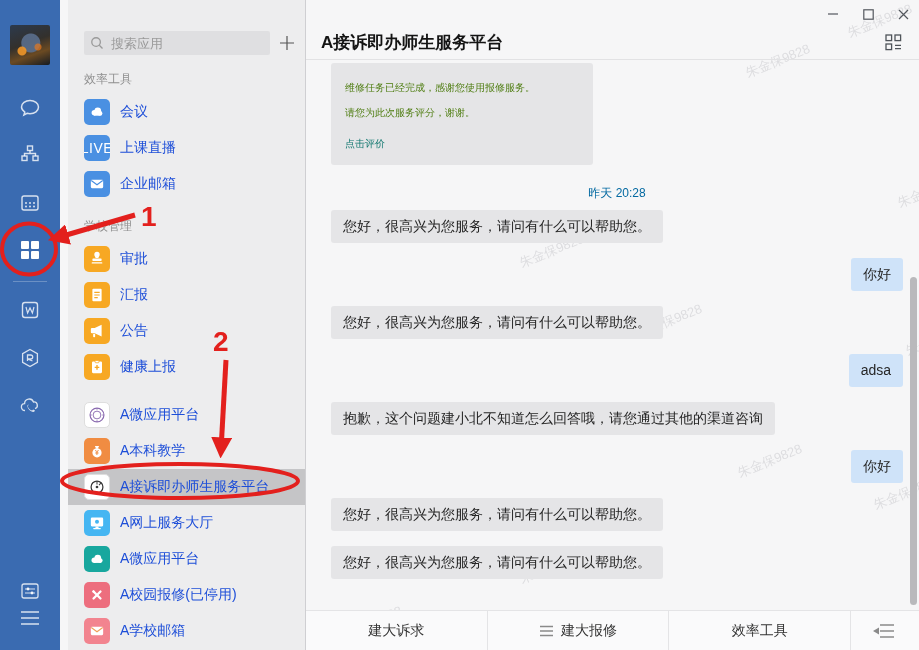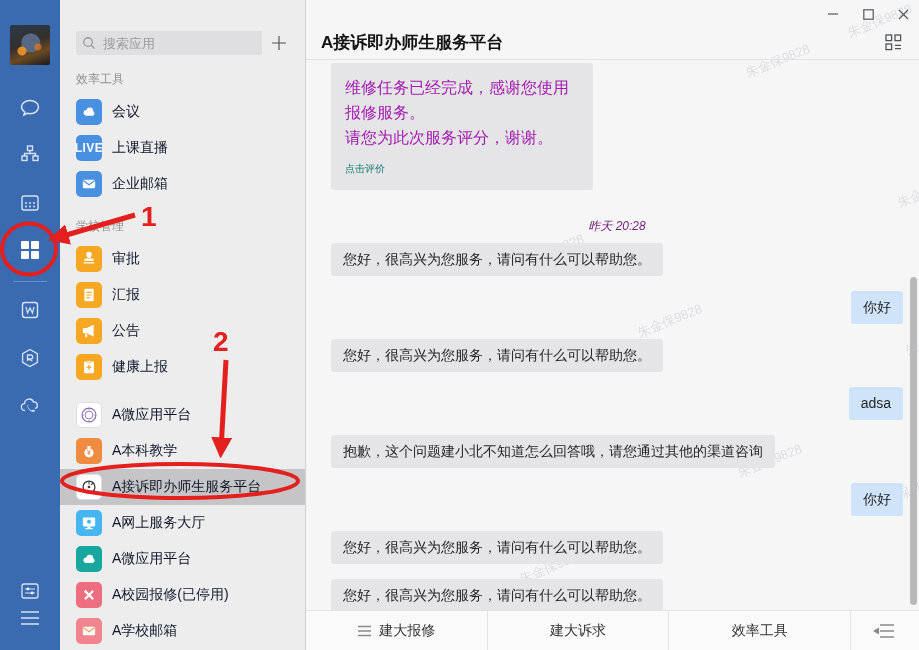--- a/index.html
+++ b/index.html
@@ -12,50 +12,50 @@
   .ric{position:absolute;left:0;width:60px;display:flex;justify-content:center;align-items:center;cursor:pointer;}
   .avatar{position:absolute;left:10px;top:25px;width:40px;height:40px;border-radius:2px;
     background:
       radial-gradient(circle at 30% 65%, rgba(240,150,40,.9) 0 4px, transparent 5px),
       radial-gradient(circle at 70% 55%, rgba(230,120,30,.7) 0 3px, transparent 4px),
       radial-gradient(circle at 52% 45%, rgba(90,110,140,.9) 0 9px, transparent 10px),
       linear-gradient(160deg,#2c3a4d 0%,#33302c 45%,#6b4a22 70%,#141a22 100%);}
   .rail-divider{position:absolute;left:13px;top:281px;width:34px;height:1px;background:rgba(255,255,255,.25);}
 
   
-  .apps{position:absolute;left:60px;top:0;width:245px;height:650px;background:#ededee;overflow:hidden;}
+  .apps{position:absolute;left:68px;top:0;width:245px;height:650px;background:#ededee;overflow:hidden;}
   .search-row{margin:31px 13px 0 16px;height:24px;display:flex;align-items:center;}
   .search-box{flex:0 0 186px;height:24px;background:#dfdfe1;border:none;border-radius:2px;display:flex;align-items:center;padding:0 6px;}
   .search-box input{border:none;outline:none;background:transparent;font-size:13px;color:#444;width:140px;margin-left:5px;font-family:inherit;}
   .search-box input::placeholder{color:#9a9a9a;}
   .add-btn{margin-left:auto;width:26px;height:24px;display:flex;align-items:center;justify-content:center;cursor:pointer;}
   .sec-title{margin:16px 16px 6px 16px;font-size:12px;color:#8f8f8f;}
   .sec-gap{height:12px;}
   .row{height:36px;display:flex;align-items:center;padding:0 16px;cursor:pointer;}
   .row.sel{background:#c5c5c7;}
-  .row .lbl{margin-left:10px;font-size:14px;color:#0f172a;white-space:nowrap;}
+  .row .lbl{margin-left:10px;font-size:14px;color:#1d4ed8;white-space:nowrap;}
   .ai{width:26px;height:26px;border-radius:5px;flex:0 0 26px;display:flex;align-items:center;justify-content:center;overflow:hidden;}
   .c-blue{background:#4a90e2}.c-amber{background:#f7a823}.c-orange{background:#f08c42}
   .c-white{background:#ffffff;border:1px solid #dedede}.c-sky{background:#45b6f2}
   .c-teal{background:#18a79e}.c-rose{background:#ed6e7e}.c-pink{background:#f2848f}
-  .live-txt{color:#fff;font-size:12px;font-weight:bold;letter-spacing:.5px;}
+  .live-txt{color:#fff;font-size:14px;font-weight:normal;letter-spacing:.5px;}
 
   
   .chat{position:absolute;left:305px;top:0;width:614px;height:650px;background:#f6f6f7;border-left:1px solid #cfcfd2;}
   .chat-header{position:absolute;top:0;left:0;right:0;height:60px;border-bottom:1px solid #e2e2e4;}
   .chat-title{position:absolute;left:15px;top:31px;font-size:17px;font-weight:bold;color:#141414;}
   .winctl{position:absolute;top:8px;right:10px;display:flex;gap:23px;}
   .winctl .wbtn{width:12px;height:12px;display:flex;align-items:center;justify-content:center;cursor:pointer;}
   .multiwin{position:absolute;top:34px;right:17px;cursor:pointer;}
 
   .msgs{position:absolute;top:61px;left:0;right:0;bottom:40px;padding:0 16px 0 25px;overflow:hidden;}
   .card{margin-top:2px;width:262px;background:#e5e5e7;border-radius:3px;padding:12px 14px 10px 14px;}
-  .card-line{font-size:16px;color:#a21caf;line-height:25px;}
+  .card-line{font-size:10px;color:#4d7c0f;line-height:25px;}
   .card-link{display:block;margin-top:12px;font-size:10px;color:#0f766e;height:18px;cursor:pointer;text-decoration:none;}
-  .ts{margin-top:28px;text-align:center;font-size:12px;color:#701a75;height:15px;font-style:italic;}
+  .ts{margin-top:20px;text-align:center;font-size:12px;color:#0369a1;height:15px;}
   .brow{display:flex;margin-top:15px;}
   .brow.first{margin-top:10px;}
   .brow.right{justify-content:flex-end;}
   .bubble{height:33px;line-height:33px;padding:0 12px;border-radius:3px;font-size:14px;color:#262626;white-space:nowrap;}
   .bubble.l{background:#e5e5e7;}
   .bubble.r{background:#cfe3f9;}
 
   .bottombar{position:absolute;left:0;right:0;bottom:0;height:40px;background:#fafafb;border-top:1px solid #e4e4e6;display:flex;}
   .menu{flex:1;display:flex;}
   .mbtn{flex:1;display:flex;align-items:center;justify-content:center;font-size:14px;color:#333;gap:7px;cursor:pointer;}
@@ -400,27 +400,27 @@
       <div class="brow">
         <div class="bubble l">您好，很高兴为您服务，请问有什么可以帮助您。</div>
       </div>
     </div>
 
     <div class="thumb"></div>
 
     <div class="bottombar">
       <div class="menu">
         <div class="mbtn">
+          <span>建大诉求</span>
+        </div>
+        <div class="mbtn">
           <svg width="15" height="12" viewBox="0 0 15 12" stroke="#8a8a8a" stroke-width="1.3">
             <path d="M1 1.5h13M1 6h13M1 10.5h13"></path>
           </svg>
           <span>建大报修</span>
-        </div>
-        <div class="mbtn">
-          <span>建大诉求</span>
         </div>
         <div class="mbtn">
           <span>效率工具</span>
         </div>
       </div>
       <div class="collapse-btn">
         <svg width="24" height="18" viewBox="0 0 24 18">
           <path d="M7 3h14M7 9h14M7 15h14" stroke="#8a8a8a" stroke-width="1.6" fill="none"></path>
           <polygon points="0,9 6,5.5 6,12.5" fill="#8a8a8a"></polygon>
         </svg>

